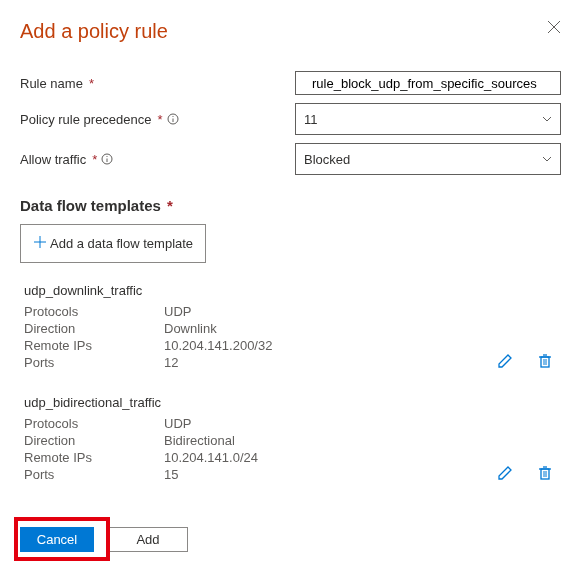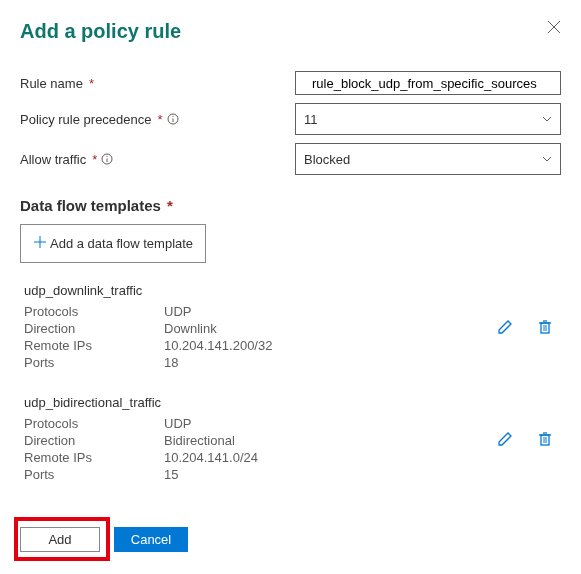--- a/index.html
+++ b/index.html
@@ -6,21 +6,21 @@
     body {
       margin: 0;
       font-family: "Segoe UI", -apple-system, sans-serif;
       font-size: 13px;
       color: #323130;
       background: #fff;
       width: 581px;
     }
     .panel { padding: 20px 20px 24px 20px; }
     .header { display: flex; justify-content: space-between; align-items: flex-start; margin-bottom: 28px; }
-    .title { font-size: 20px; font-weight: 700; color: #0f766e; }
+    .title { font-size: 20px; font-weight: 400; color: #c2410c; }
     .close-icon { cursor: pointer; }
     .close-icon svg { width: 14px; height: 14px; stroke: #605e5c; }
 
     .form-row { display: flex; align-items: center; margin-bottom: 8px; }
     .form-label { width: 275px; color: #323130; font-size: 13px; display: flex; align-items: center; gap: 4px; }
     .req { color: #a4262c; margin-left: 2px; }
     .info-icon { display: inline-flex; }
     .info-icon svg { width: 12px; height: 12px; stroke: #605e5c; fill: none; }
 
     .text-input {
@@ -48,21 +48,21 @@
     .section-title { font-weight: 700; font-size: 15px; margin-top: 22px; margin-bottom: 10px; }
     .add-template-btn {
       display: inline-flex; align-items: center; gap: 3px;
       border: 1px solid #8a8886; padding: 10px 12px; background: #fff;
       cursor: pointer; font-size: 13px; color: #323130;
     }
     .plus-icon svg { width: 14px; height: 14px; stroke: #0078d4; }
 
     .templates { margin-top: 12px; }
     .template-card { padding: 8px 0 14px 4px; border-bottom: 1px solid transparent; }
-    .tc-head { display: flex; justify-content: space-between; align-items: center; }
+    .tc-head { display: flex; justify-content: space-between; align-items: flex-end; }
     .tc-name { color: #323130; font-size: 13px; margin-bottom: 6px; }
     .tc-actions { display: flex; gap: 24px; padding-right: 8px; margin-top: 2px; }
     .tc-actions .icon-btn { cursor: pointer; }
     .tc-actions svg { width: 16px; height: 16px; }
     .edit-icon svg { stroke: #0078d4; fill: none; }
     .delete-icon svg { stroke: #0078d4; fill: none; }
 
     .kv { display: flex; margin: 2px 0; font-size: 13px; color: #605e5c; }
     .kv .k { width: 140px; }
     .kv .v { }
@@ -174,21 +174,21 @@
           <div class="kv">
               <div class="k">Direction</div>
               <div class="v">Downlink</div>
             </div>
           <div class="kv">
               <div class="k">Remote IPs</div>
               <div class="v">10.204.141.200/32</div>
             </div>
           <div class="kv">
               <div class="k">Ports</div>
-              <div class="v">18</div>
+              <div class="v">12</div>
             </div>
         </div>
         <div class="tc-actions">
           <span class="icon-btn edit-icon">
             <svg viewBox="0 0 16 16">
                 <path d="M11 2 L14 5 L5 14 L2 14 L2 11 Z" stroke-width="1.3"></path>
               </svg>
           </span>
           <span class="icon-btn delete-icon">
             <svg viewBox="0 0 16 16">
@@ -240,17 +240,17 @@
               </svg>
           </span>
         </div>
       </div>
     </div>
 
   </div>
 
   <div class="footer">
     <div class="highlight-box"></div>
+    <button class="btn btn-cancel">Cancel</button>
     <button class="btn btn-add">Add</button>
-    <button class="btn btn-cancel">Cancel</button>
   </div>
 
 </div>
 
 </body></html>

